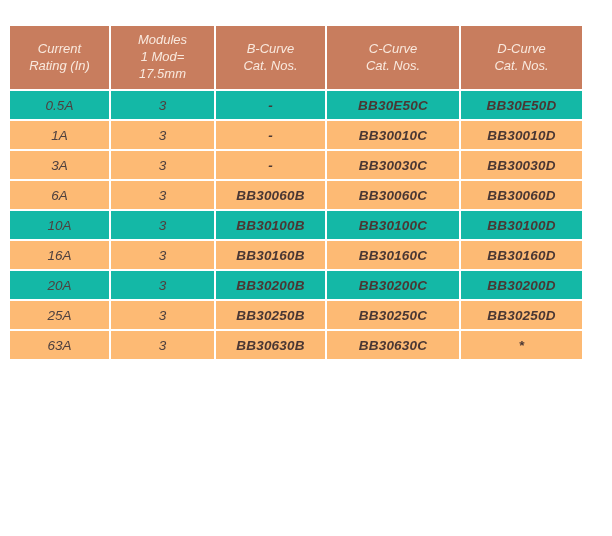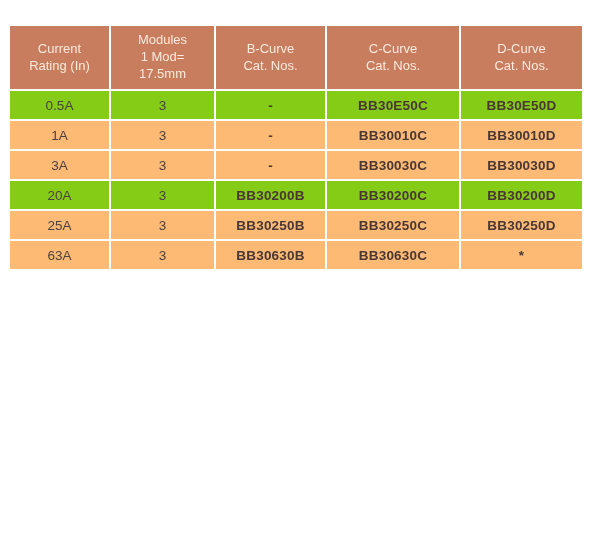--- a/index.html
+++ b/index.html
@@ -12,20 +12,21 @@
   .page { position: relative; width: 612px; height: 536px; background: #ffffff; }
 
   table.catalog {
     position: absolute;
     left: 8px; top: 24px;
     width: 576px;
     border-collapse: separate;
     border-spacing: 2px;
     table-layout: fixed;
     background: #ffffff;
+    font-style: italic;
   }
   th, td {
     text-align: center;
     vertical-align: middle;
     overflow: hidden;
   }
   th {
     background: #c87d5e;
     color: #f9e9de;
     font-size: 13px;
@@ -34,21 +35,21 @@
     line-height: 1.3;
     padding: 2px 4px;
   }
   th .hline { display: block; }
   td {
     height: 28px;
     font-size: 13.5px;
     color: #4e403f;
     padding: 0 4px;
   }
-  tr.row-light td { background: #84cc16; margin-left: 7px; }
+  tr.row-light td { background: #14b8a6; margin-left: 7px; }
   tr.row-dark  td { background: #fdba74; }
   td.cell-code { font-weight: 700; color: #4a3734; letter-spacing: 0.2px; }
   td.cell-rating, td.cell-modules { font-weight: 400; }
 </style>
 </head>
 <body>
 
 <div class="page">
   <table class="catalog">
     <colgroup>
@@ -102,20 +103,41 @@
       <td class="cell-code">BB30010C</td>
       <td class="cell-code">BB30010D</td>
     </tr>
         <tr class="row-dark">
       <td class="cell-rating">3A</td>
       <td class="cell-modules">3</td>
       <td class="cell-code">-</td>
       <td class="cell-code">BB30030C</td>
       <td class="cell-code">BB30030D</td>
     </tr>
+        <tr class="row-dark">
+      <td class="cell-rating">6A</td>
+      <td class="cell-modules">3</td>
+      <td class="cell-code">BB30060B</td>
+      <td class="cell-code">BB30060C</td>
+      <td class="cell-code">BB30060D</td>
+    </tr>
+        <tr class="row-light">
+      <td class="cell-rating">10A</td>
+      <td class="cell-modules">3</td>
+      <td class="cell-code">BB30100B</td>
+      <td class="cell-code">BB30100C</td>
+      <td class="cell-code">BB30100D</td>
+    </tr>
+        <tr class="row-dark">
+      <td class="cell-rating">16A</td>
+      <td class="cell-modules">3</td>
+      <td class="cell-code">BB30160B</td>
+      <td class="cell-code">BB30160C</td>
+      <td class="cell-code">BB30160D</td>
+    </tr>
         <tr class="row-light">
       <td class="cell-rating">20A</td>
       <td class="cell-modules">3</td>
       <td class="cell-code">BB30200B</td>
       <td class="cell-code">BB30200C</td>
       <td class="cell-code">BB30200D</td>
     </tr>
         <tr class="row-dark">
       <td class="cell-rating">25A</td>
       <td class="cell-modules">3</td>

